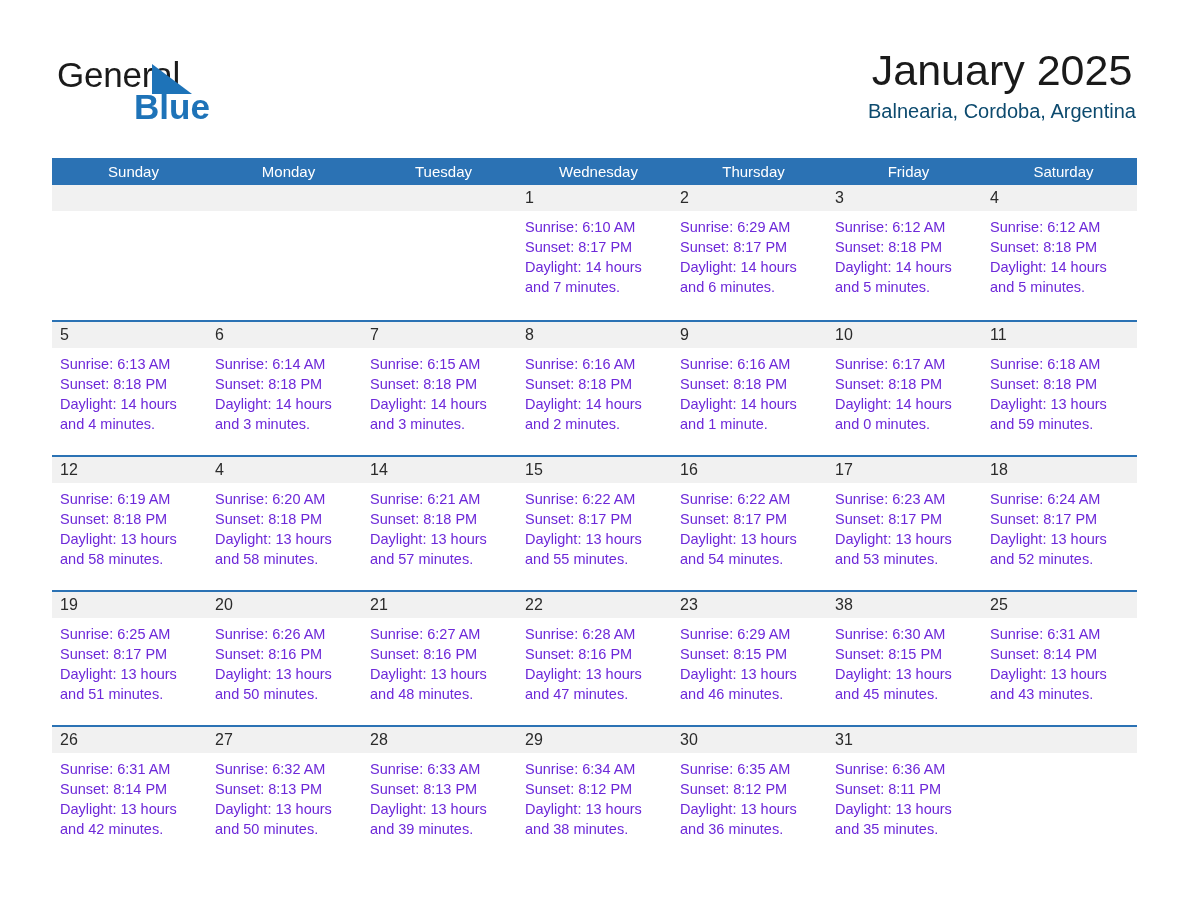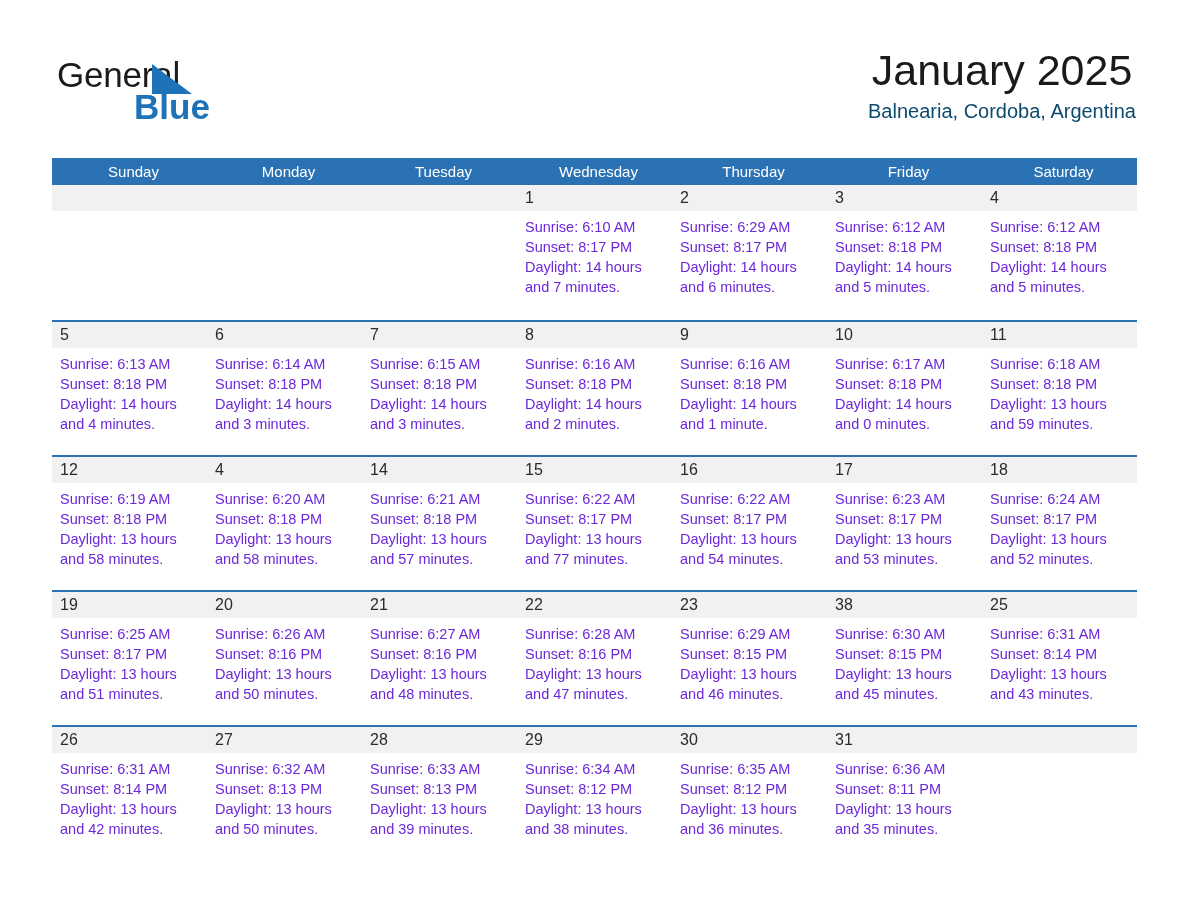--- a/index.html
+++ b/index.html
@@ -376,21 +376,21 @@
               </div>
             </div>
           </td>
           <td>
             <div class="cell">
               <div class="daynum-band"><span class="daynum">15</span></div>
               <div class="cell-body">
                 <div>Sunrise: 6:22 AM</div>
                 <div>Sunset: 8:17 PM</div>
                 <div>Daylight: 13 hours</div>
-                <div>and 77 minutes.</div>
+                <div>and 55 minutes.</div>
               </div>
             </div>
           </td>
           <td>
             <div class="cell">
               <div class="daynum-band"><span class="daynum">16</span></div>
               <div class="cell-body">
                 <div>Sunrise: 6:22 AM</div>
                 <div>Sunset: 8:17 PM</div>
                 <div>Daylight: 13 hours</div>

